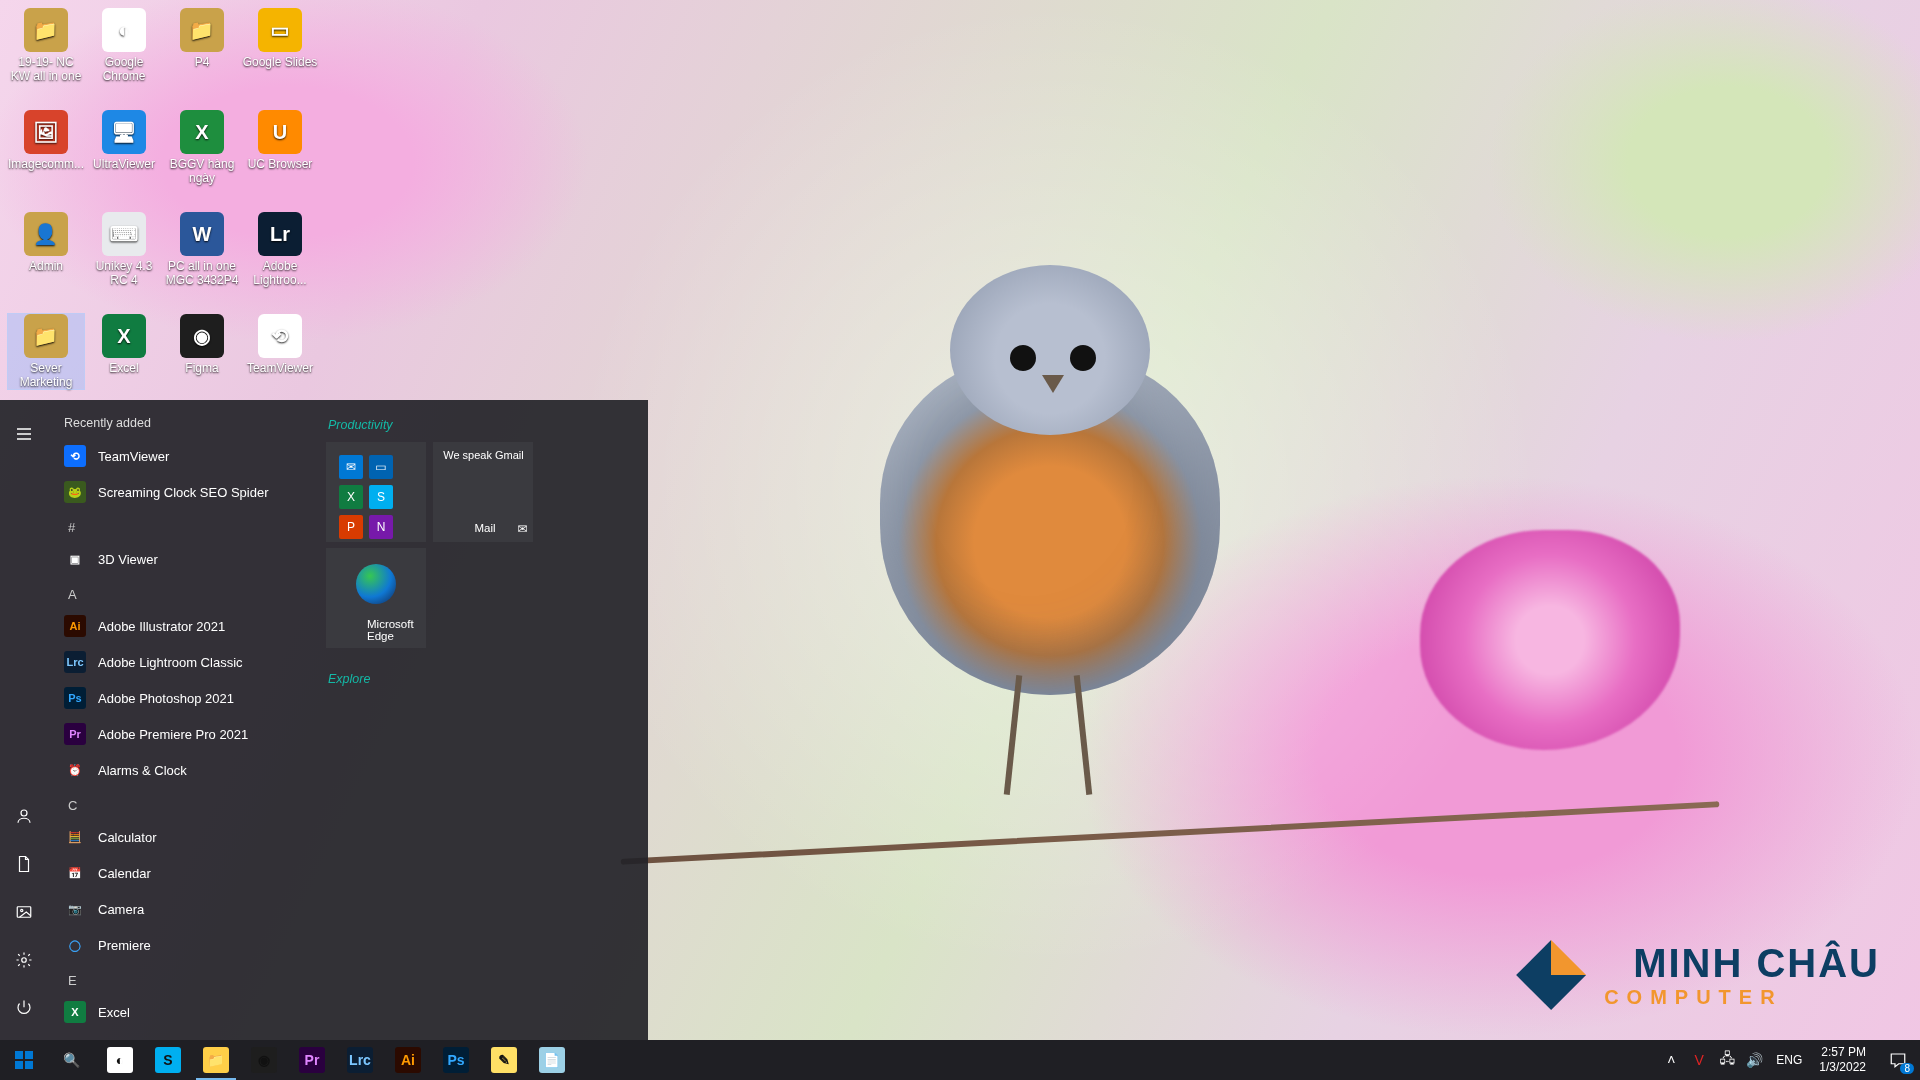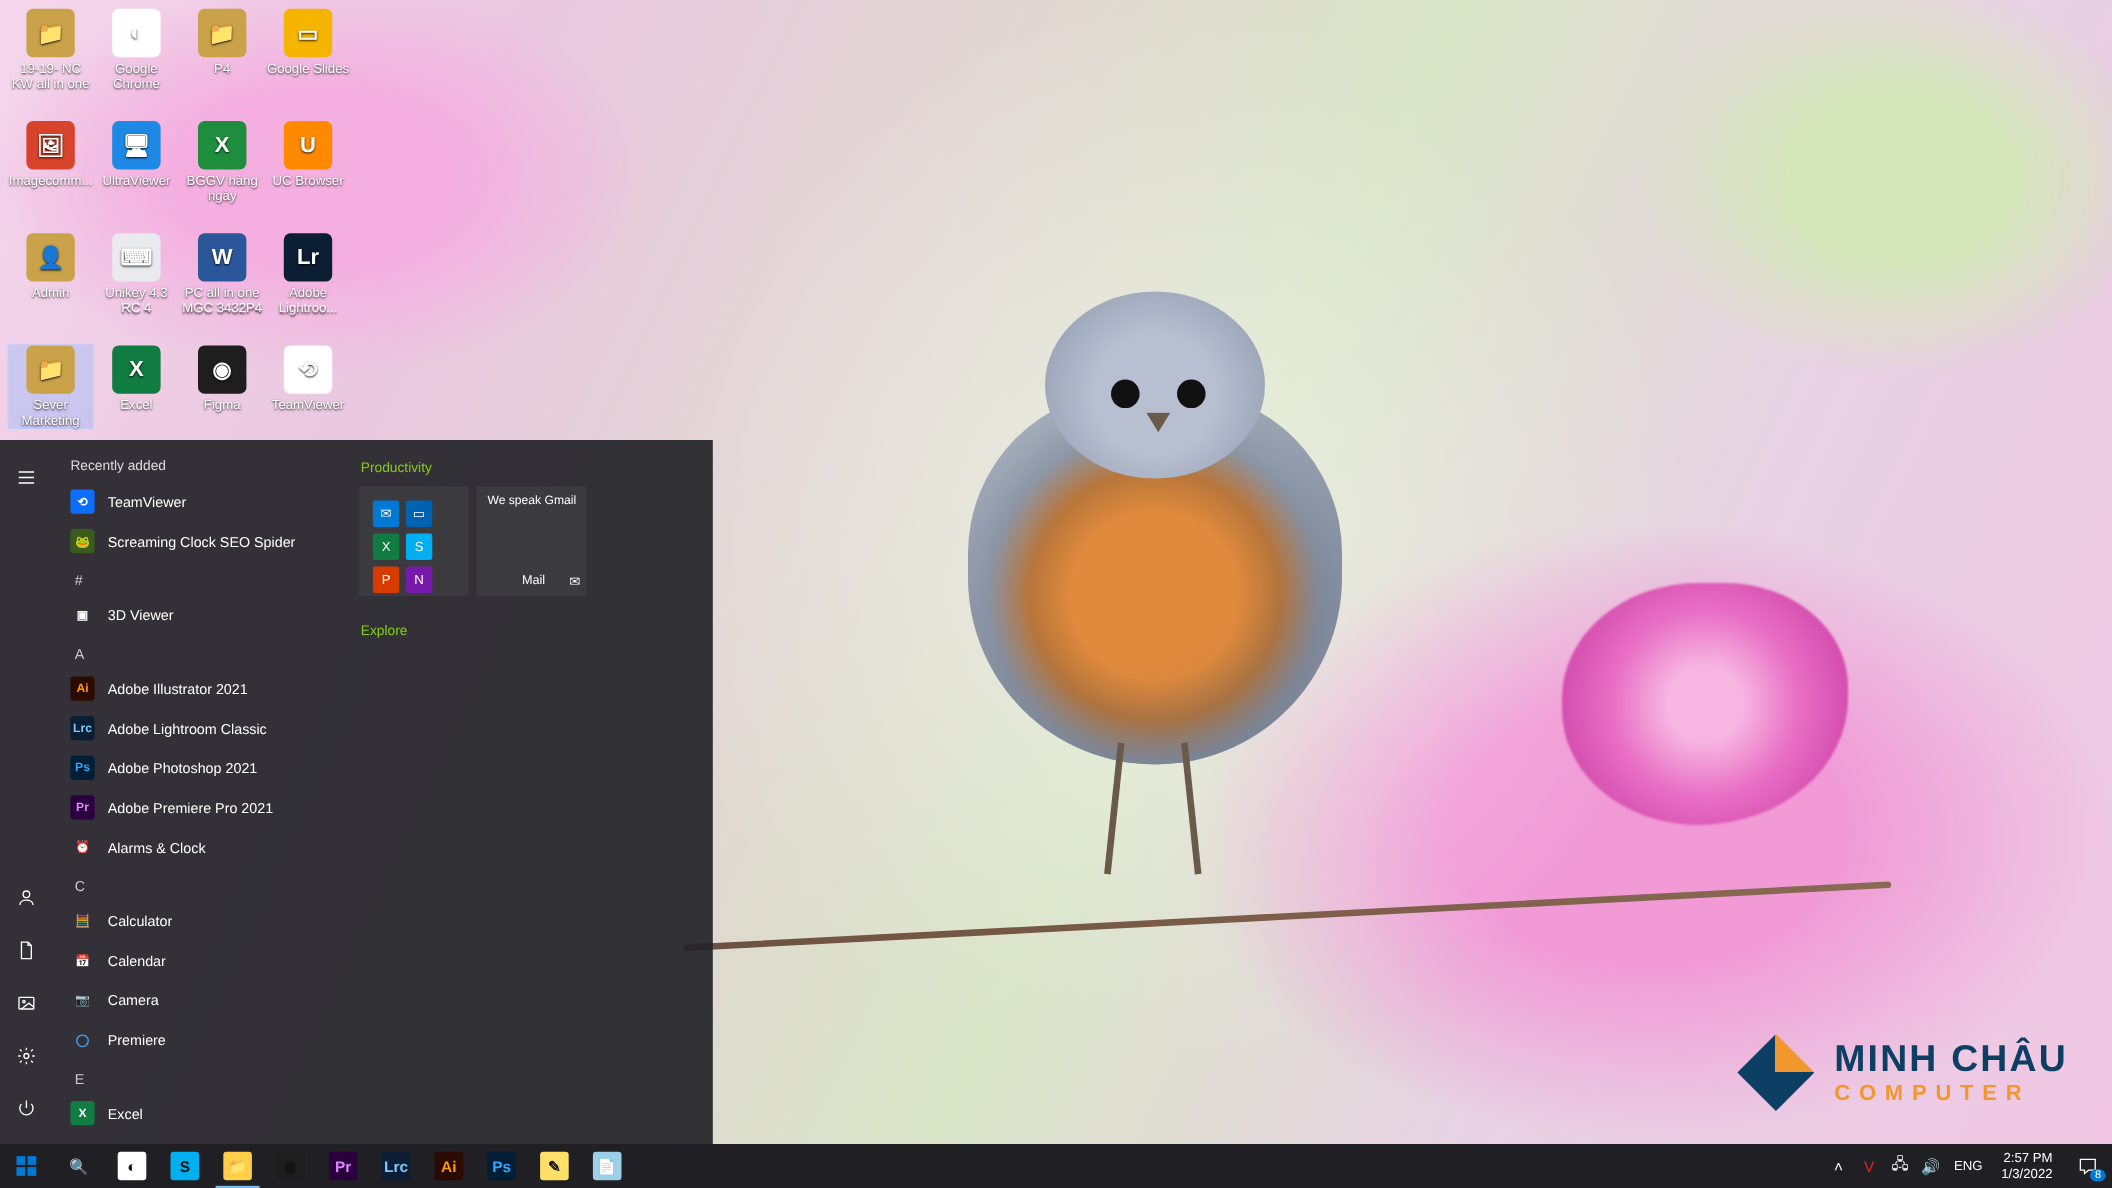--- a/index.html
+++ b/index.html
@@ -54,21 +54,21 @@
 #watermark {
   position:absolute; right:40px; bottom:70px;
   display:flex; align-items:center; gap:18px;
   color:#0d3e63; font-weight:800; letter-spacing:2px;
 }
 #watermark .logo {
   width:70px; height:70px;
   background:conic-gradient(#f2962e 0 25%,#0d3e63 0 100%);
   clip-path:polygon(50% 0,100% 50%,50% 100%,0 50%);
 }
-#watermark .t1 { font-size:34px; color:#0d3e63; }
+#watermark .t1 { font-size:40px; color:#0d3e63;margin-left:29px; }
 #watermark .t2 { font-size:20px; color:#f2962e; letter-spacing:8px; }
 
 
 #icons { position:absolute; left:8px; top:8px; }
 .di {
   position:absolute; width:76px; text-align:center;
   color:#fff; font-size:12px; text-shadow:0 1px 2px rgba(0,0,0,.9);
   cursor:pointer;
 }
 .di .ic {
@@ -104,21 +104,21 @@
 }
 #start .app-row .aic {
   width:22px; height:22px; border-radius:3px; flex:0 0 22px;
   display:flex; align-items:center; justify-content:center; font-size:11px; font-weight:700;
 }
 #start .letter { font-size:13px; color:#ccc; margin:10px 0 6px 6px; }
 
 #start .tiles {
   flex:1; padding:12px 14px 0 8px;
 }
-#start .group-label { font-size:12.5px; color:#84cc16; margin:6px 0 10px 2px; }
+#start .group-label { font-size:12.5px; color:#14b8a6; margin:6px 0 10px 2px;font-style:italic; }
 .tile {
   position:relative; display:inline-flex; flex-direction:column;
   align-items:center; justify-content:flex-end;
   color:#fff; font-size:12px; padding:6px; cursor:pointer;
   margin:0 3px 6px 0; background:#3a3a3f;
 }
 .tile.small { width:100px; height:100px; }
 .tile .tlabel { align-self:flex-start; font-size:11.5px;padding-left:35px; }
 .tile .ticon { font-size:30px; margin-bottom:14px; }
 .tile.mail { align-items:flex-start; justify-content:space-between; }
@@ -388,20 +388,24 @@
     <div class="tile small appgrid" id="appfolder"><span class="gcell" style="background: rgb(0, 120, 212);">✉</span><span class="gcell" style="background: rgb(0, 99, 177);">▭</span><span class="gcell" style="background: rgb(16, 124, 65);">X</span><span class="gcell" style="background: rgb(0, 175, 240);">S</span><span class="gcell" style="background: rgb(216, 59, 1);">P</span><span class="gcell" style="background: rgb(119, 25, 170);">N</span></div>
 
     <div class="tile small mail" style="vertical-align:top">
       <div class="msg">We speak Gmail</div>
       <div class="mailrow">
         <span class="tlabel">Mail</span>
         <span>✉</span>
       </div>
     </div>
     <br>
+    <div class="tile small">
+      <div class="ticon" style="background:radial-gradient(circle at 35% 30%,#36c752,#0f78d4 55%,#114a8b 80%);width:40px;height:40px;border-radius:50%"></div>
+      <span class="tlabel">Microsoft Edge</span>
+    </div>
 
 
     <div class="group-label" style="margin-top:18px">Explore</div>
 
   </div>
 </div>
 
 <div id="taskbar">
   <div id="tb-pinned" style="display:flex">
       <div class="tb start">

